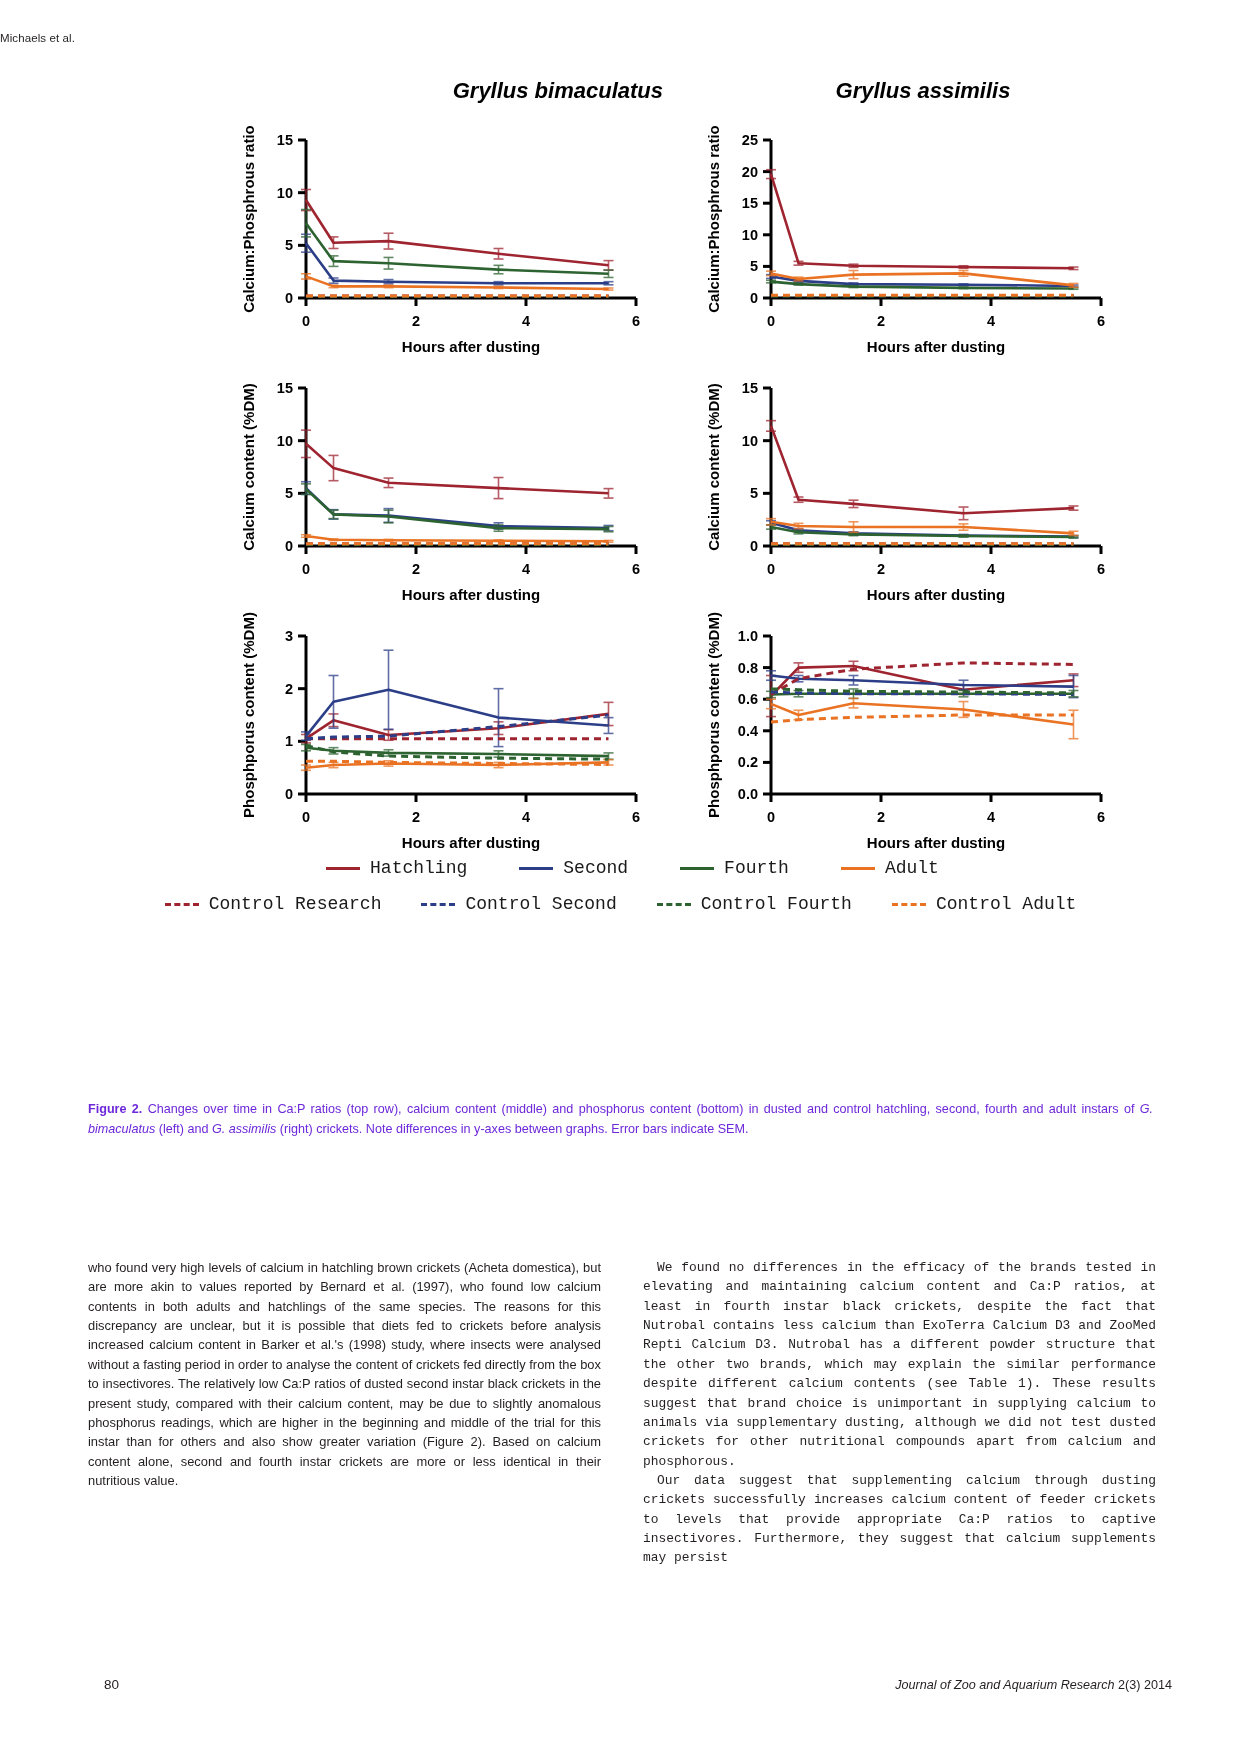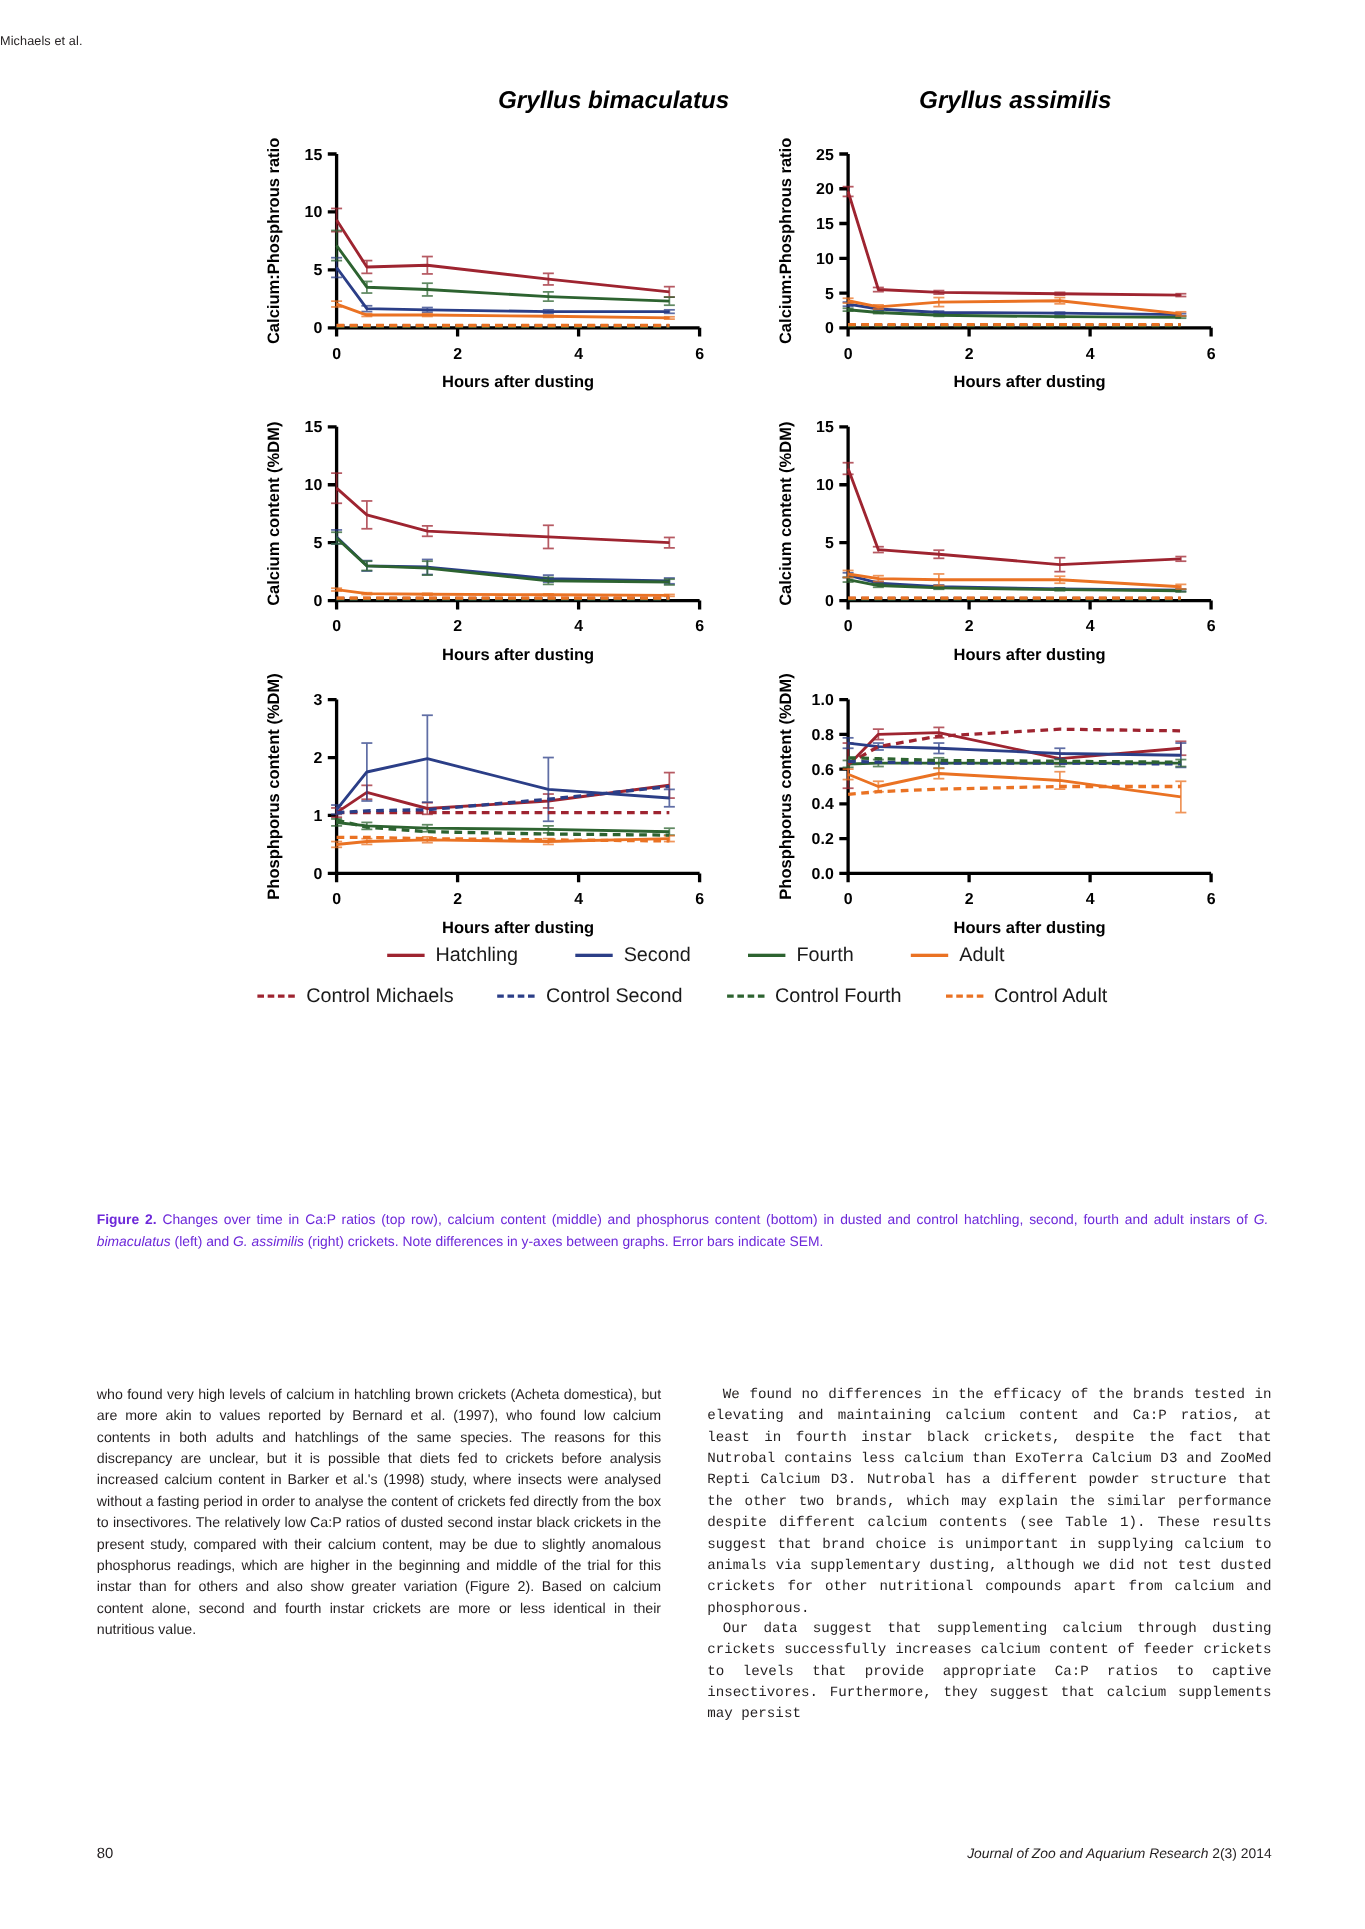--- a/index.html
+++ b/index.html
@@ -42,20 +42,21 @@
     row-gap:0px;
     margin-left:100px;
   }
   .chart-cell{width:465px;height:248px;position:relative;}
   .chart-cell svg{display:block;}
 
   
   .legend{
     margin-top:4px;
     width:1065px;
+    font-family:Liberation Mono, monospace;
   }
   .legend-row{
     display:flex;justify-content:center;align-items:center;
   }
   .legend-row.row1{gap:52px;margin-left:24px;}
   .legend-row.row2{gap:40px;margin-top:16px;}
   .legend-item{display:flex;align-items:center;gap:10px;font-size:18px;color:#1a1a1a;}
   .legend-swatch{width:34px;height:0;border-top-width:3px;border-top-style:solid;display:inline-block;}
   .legend-swatch.dashed{border-top-style:dashed;border-top-width:3px;}
 
@@ -80,21 +81,21 @@
     line-height:1.50;
     text-align:justify;
     color:#231f20;
     text-indent:0;
   }
   .col p + p{margin-top:0px;}
   .col p.indent{text-indent:14px;font-family:Liberation Mono, monospace;}
 
   
   .footer{
-    position:absolute;bottom:62px;left:88px;width:1068px;
+    position:absolute;bottom:62px;left:104px;width:1068px;
     display:flex;justify-content:space-between;align-items:flex-end;
     font-size:12.6px;color:#231f20;
   }
   .footer .page-num{font-size:13.5px;}
   .footer .journal i{font-style:italic;}
 
   .axis-label{font-size:15px;font-weight:bold;font-family:"Liberation Sans",sans-serif;}
   .tick-label{font-size:14.5px;font-weight:bold;font-family:"Liberation Sans",sans-serif;}
 </style>
 </head>
@@ -929,21 +930,21 @@
           <span>Fourth</span>
         </div>
         <div class="legend-item">
           <span class="legend-swatch" style="border-top-color: rgb(234, 114, 35);"></span>
           <span>Adult</span>
         </div>
       </div>
       <div class="legend-row row2">
         <div class="legend-item">
           <span class="legend-swatch dashed" style="border-top-color: rgb(158, 36, 48);"></span>
-          <span>Control Michaels</span>
+          <span>Control Research</span>
         </div>
         <div class="legend-item">
           <span class="legend-swatch dashed" style="border-top-color: rgb(43, 62, 135);"></span>
           <span>Control Second</span>
         </div>
         <div class="legend-item">
           <span class="legend-swatch dashed" style="border-top-color: rgb(45, 99, 48);"></span>
           <span>Control Fourth</span>
         </div>
         <div class="legend-item">

